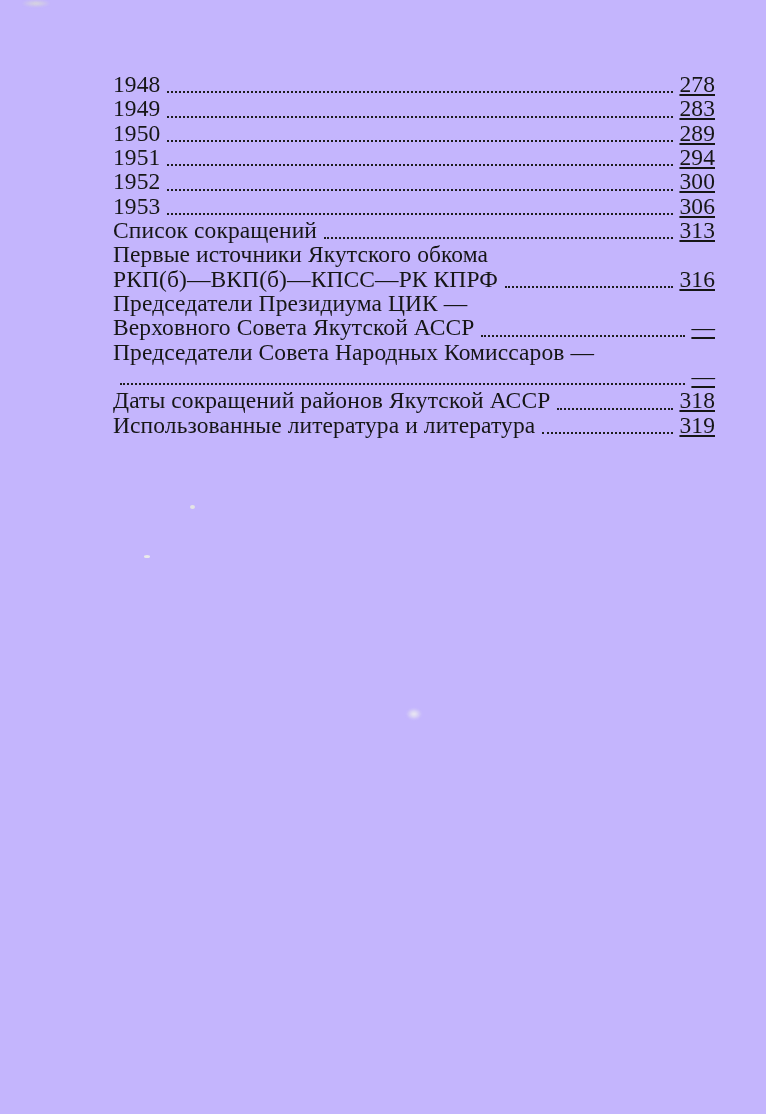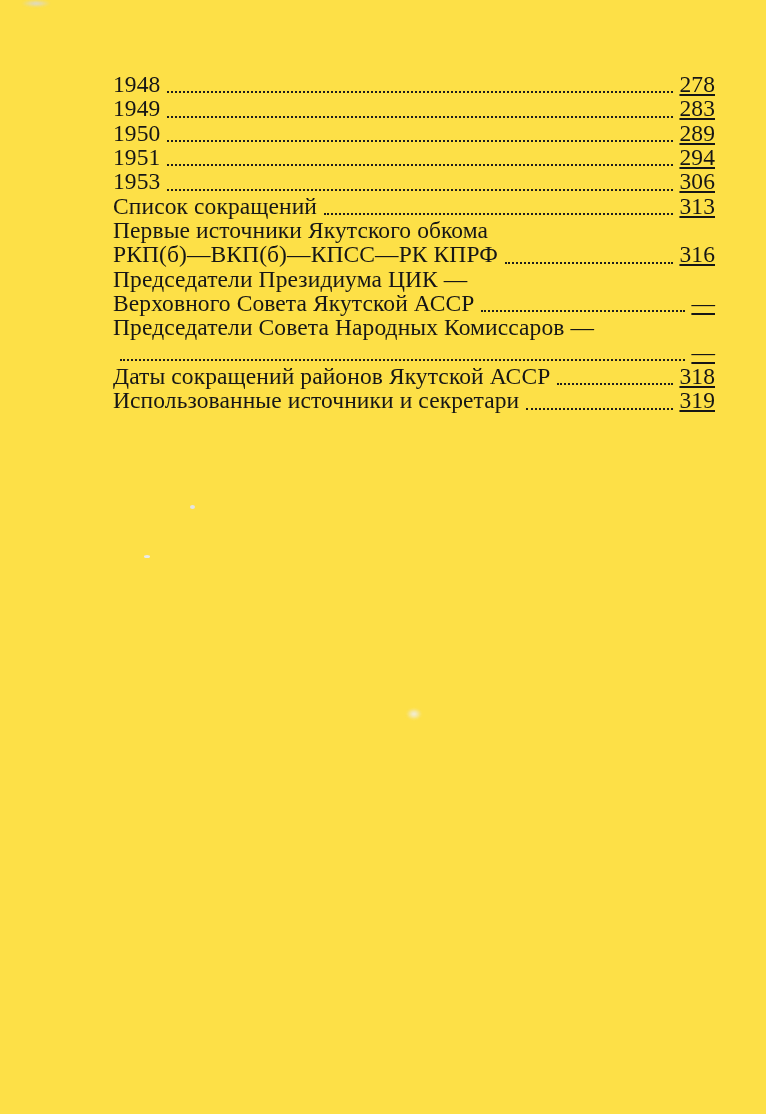--- a/index.html
+++ b/index.html
@@ -10,21 +10,21 @@
     width: 766px;
     height: 1114px;
     position: relative;
     background: #ffffff;
     font-family: "Liberation Serif", "DejaVu Serif", serif;
     overflow: hidden;
   }
   .page {
     position: absolute;
     inset: 0;
-    background: #fde047;
+    background: #c4b5fd;
   }
   .toc {
     position: absolute;
     left: 113px;
     top: 72px;
     width: 602px;
     font-size: 23.5px;
     line-height: 24.35px;
     color: #161616;
     letter-spacing: 0.1px;
@@ -100,20 +100,25 @@
         <span class="toc-label">1950</span>
         <span class="toc-leader"></span>
         <span class="toc-page">289</span>
       </div>
       <div class="toc-row">
         <span class="toc-label">1951</span>
         <span class="toc-leader"></span>
         <span class="toc-page">294</span>
       </div>
       <div class="toc-row">
+        <span class="toc-label">1952</span>
+        <span class="toc-leader"></span>
+        <span class="toc-page">300</span>
+      </div>
+      <div class="toc-row">
         <span class="toc-label">1953</span>
         <span class="toc-leader"></span>
         <span class="toc-page">306</span>
       </div>
       <div class="toc-row">
         <span class="toc-label">Список сокращений</span>
         <span class="toc-leader"></span>
         <span class="toc-page">313</span>
       </div>
       <div class="toc-row">
@@ -138,21 +143,21 @@
       <div class="toc-row">
         <span class="toc-leader"></span>
         <span class="toc-page">—</span>
       </div>
       <div class="toc-row">
         <span class="toc-label">Даты сокращений районов Якутской АССР</span>
         <span class="toc-leader"></span>
         <span class="toc-page">318</span>
       </div>
       <div class="toc-row">
-        <span class="toc-label">Использованные источники и секретари</span>
+        <span class="toc-label">Использованные литература и литература</span>
         <span class="toc-leader"></span>
         <span class="toc-page">319</span>
       </div>
     </div>
   <div class="artifact artifact-corner"></div>
   <div class="artifact artifact-speck-1"></div>
   <div class="artifact artifact-speck-2"></div>
   <div class="artifact artifact-speck-3"></div>
 </div>
 

